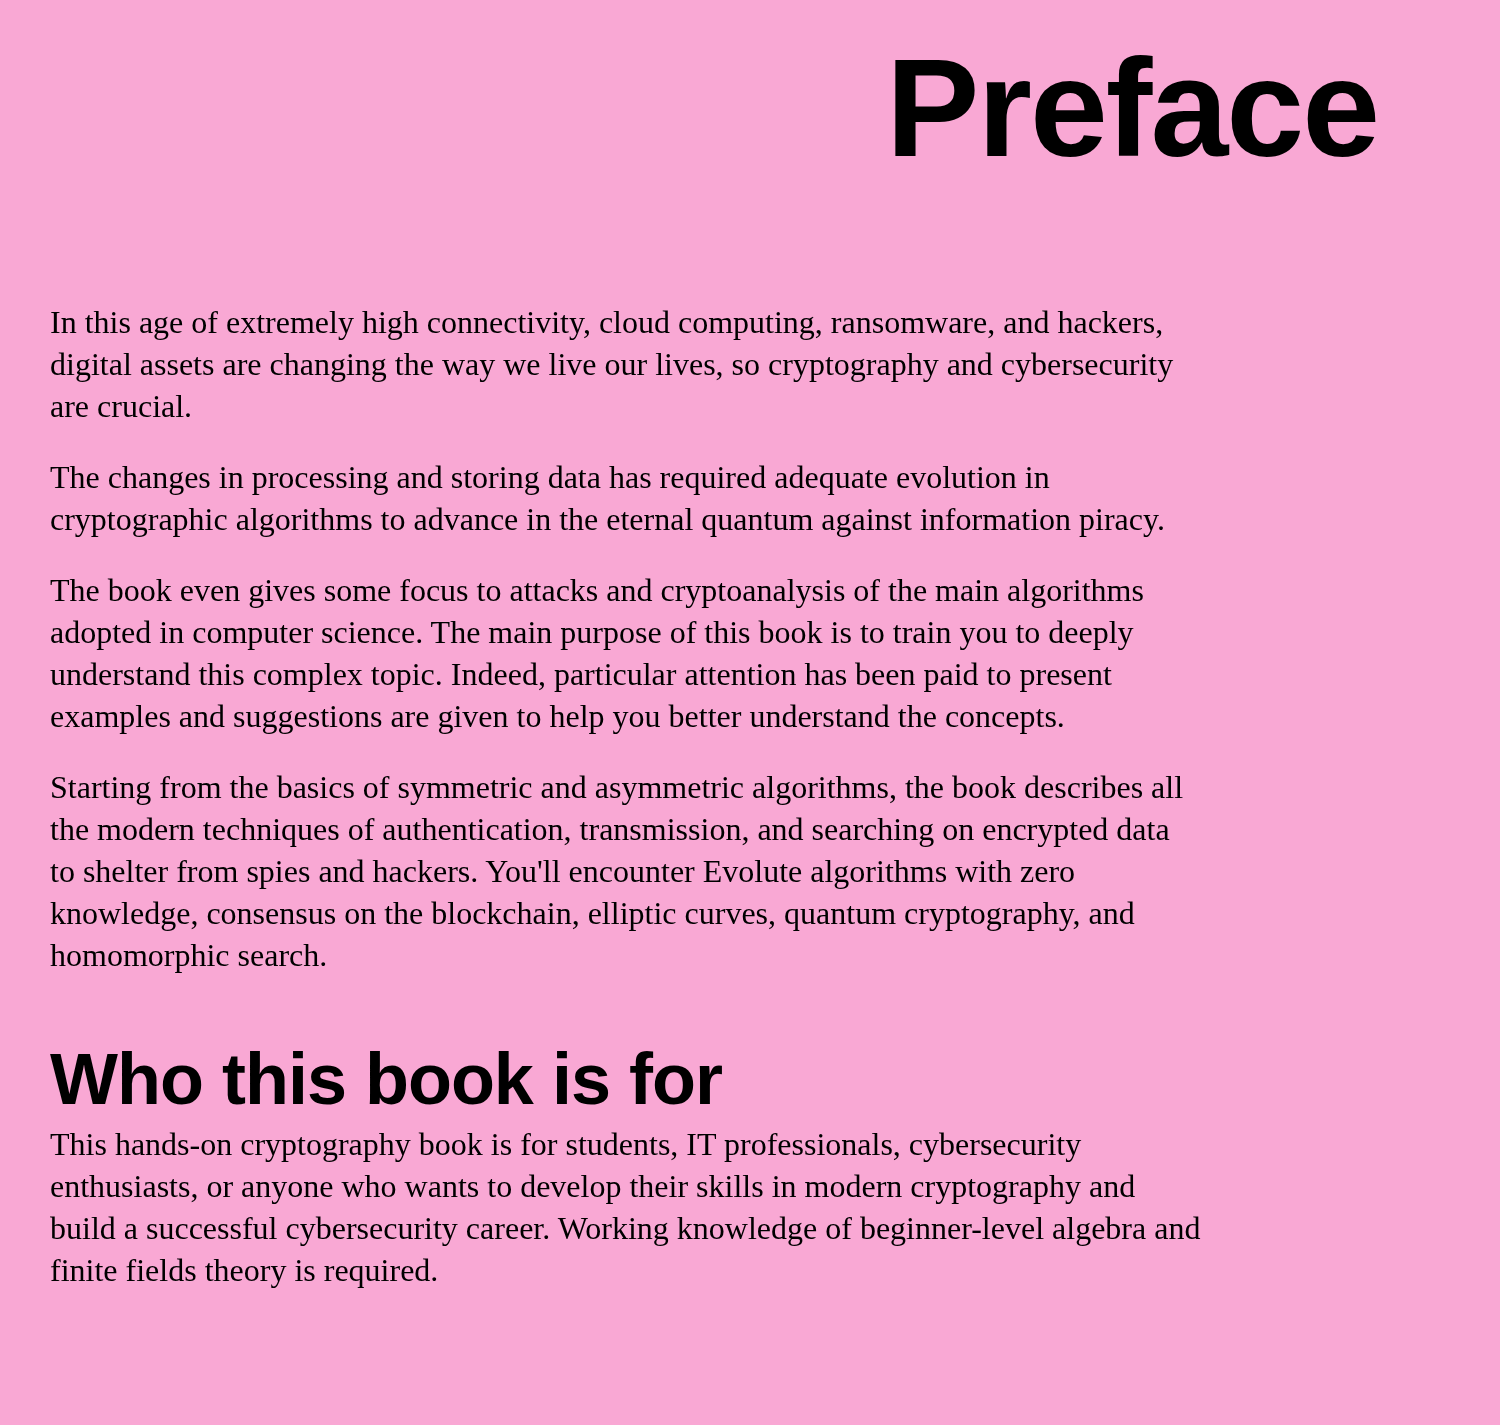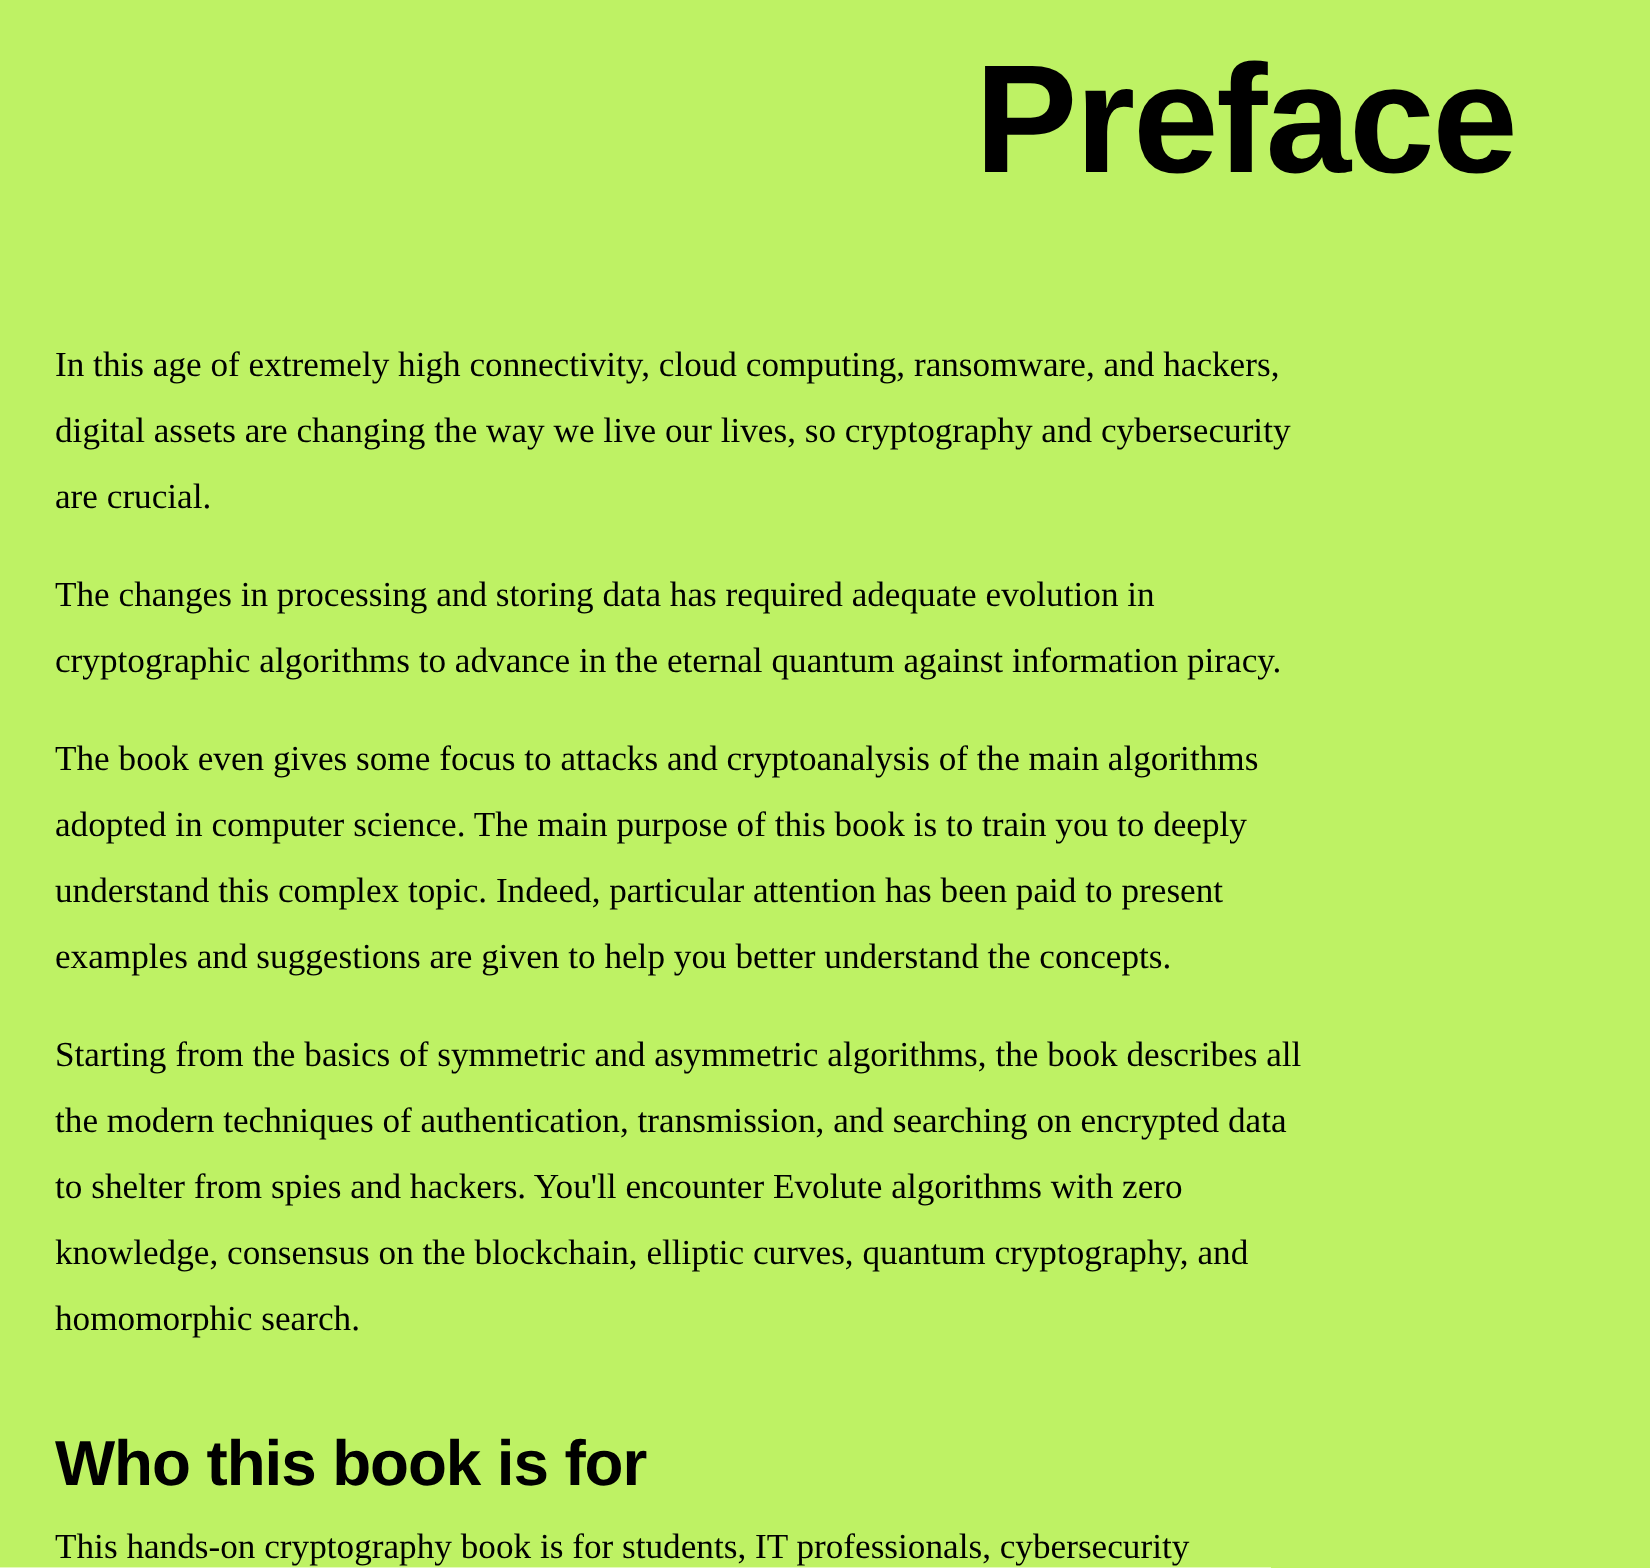--- a/index.html
+++ b/index.html
@@ -4,21 +4,21 @@
 <style>
   html, body {
     margin: 0;
     padding: 0;
     background: #ffffff;
   }
   .page {
     position: relative;
     width: 1500px;
     height: 1425px;
-    background: #bef264;
+    background: #f9a8d4;
     color: #000000;
     overflow: hidden;
     box-sizing: border-box;
   }
   .chapter-title {
     font-family: "Liberation Sans", "DejaVu Sans", sans-serif;
     font-weight: 700;
     font-size: 140px;
     line-height: 1.0;
     text-align: right;
@@ -26,32 +26,32 @@
     padding: 0 122px 0 0;
     letter-spacing: -2px;
     color: #000000;
   }
   .body-copy {
     padding: 0 90px 0 50px;
   }
   .para {
     font-family: "Liberation Serif", "DejaVu Serif", serif;
     font-size: 32px;
-    line-height: 60px;
+    line-height: 42px;
     white-space: pre-line;
     margin: 0 0 29px 0;
     color: #000000;
   }
   .para.first {
     margin-top: 123px;
   }
   .section-heading {
     font-family: "Liberation Sans", "DejaVu Sans", sans-serif;
     font-weight: 700;
-    font-size: 58px;
+    font-size: 72px;
     line-height: 70px;
     letter-spacing: -1px;
     margin: 68px 0 9px 0;
     color: #000000;
   }
 </style>
 </head>
 <body>
 
 <div class="page">

